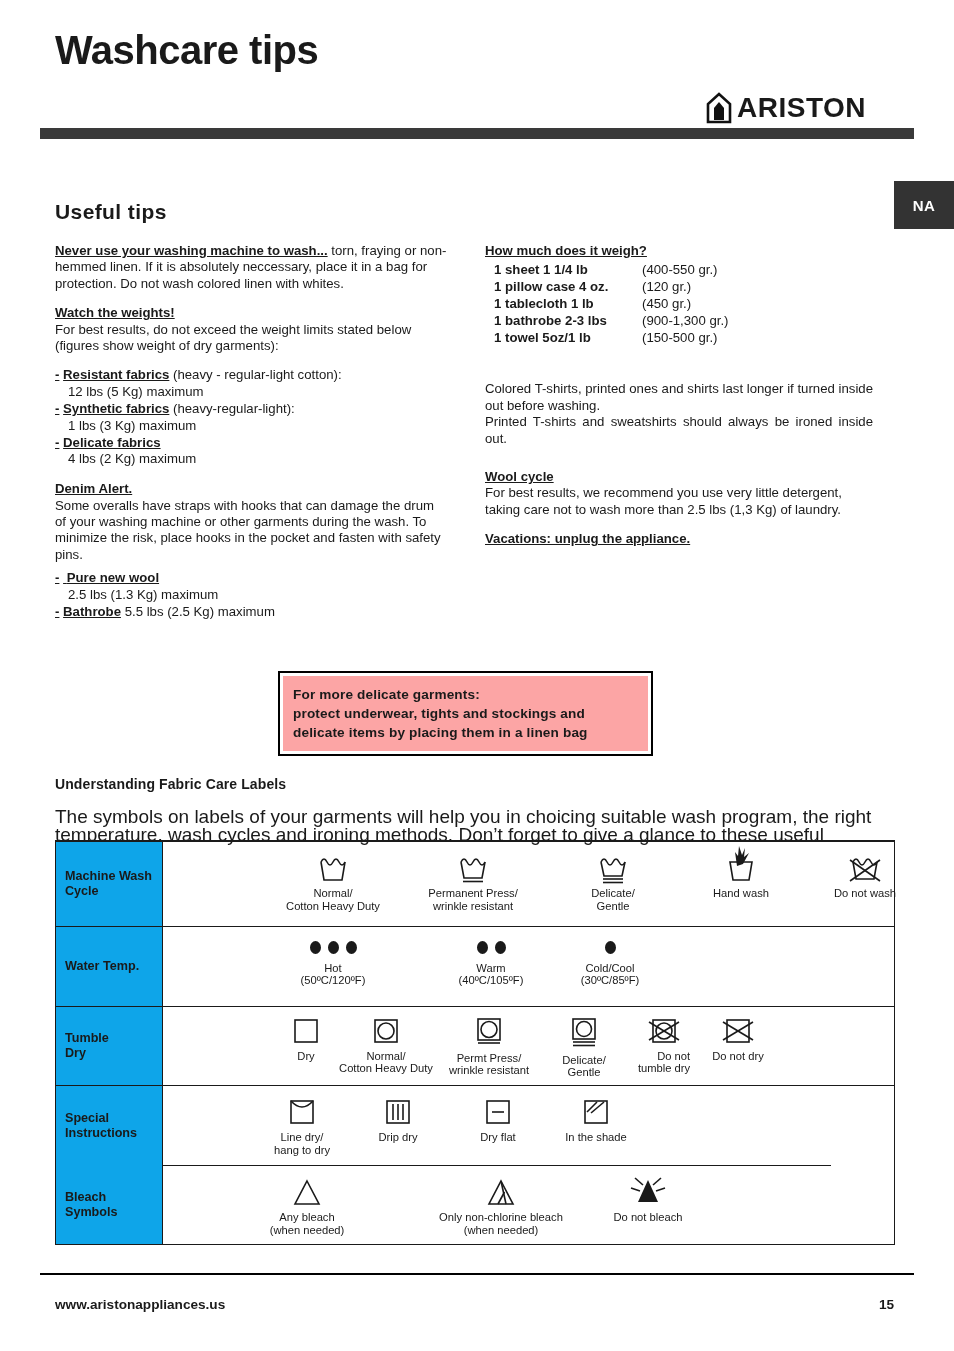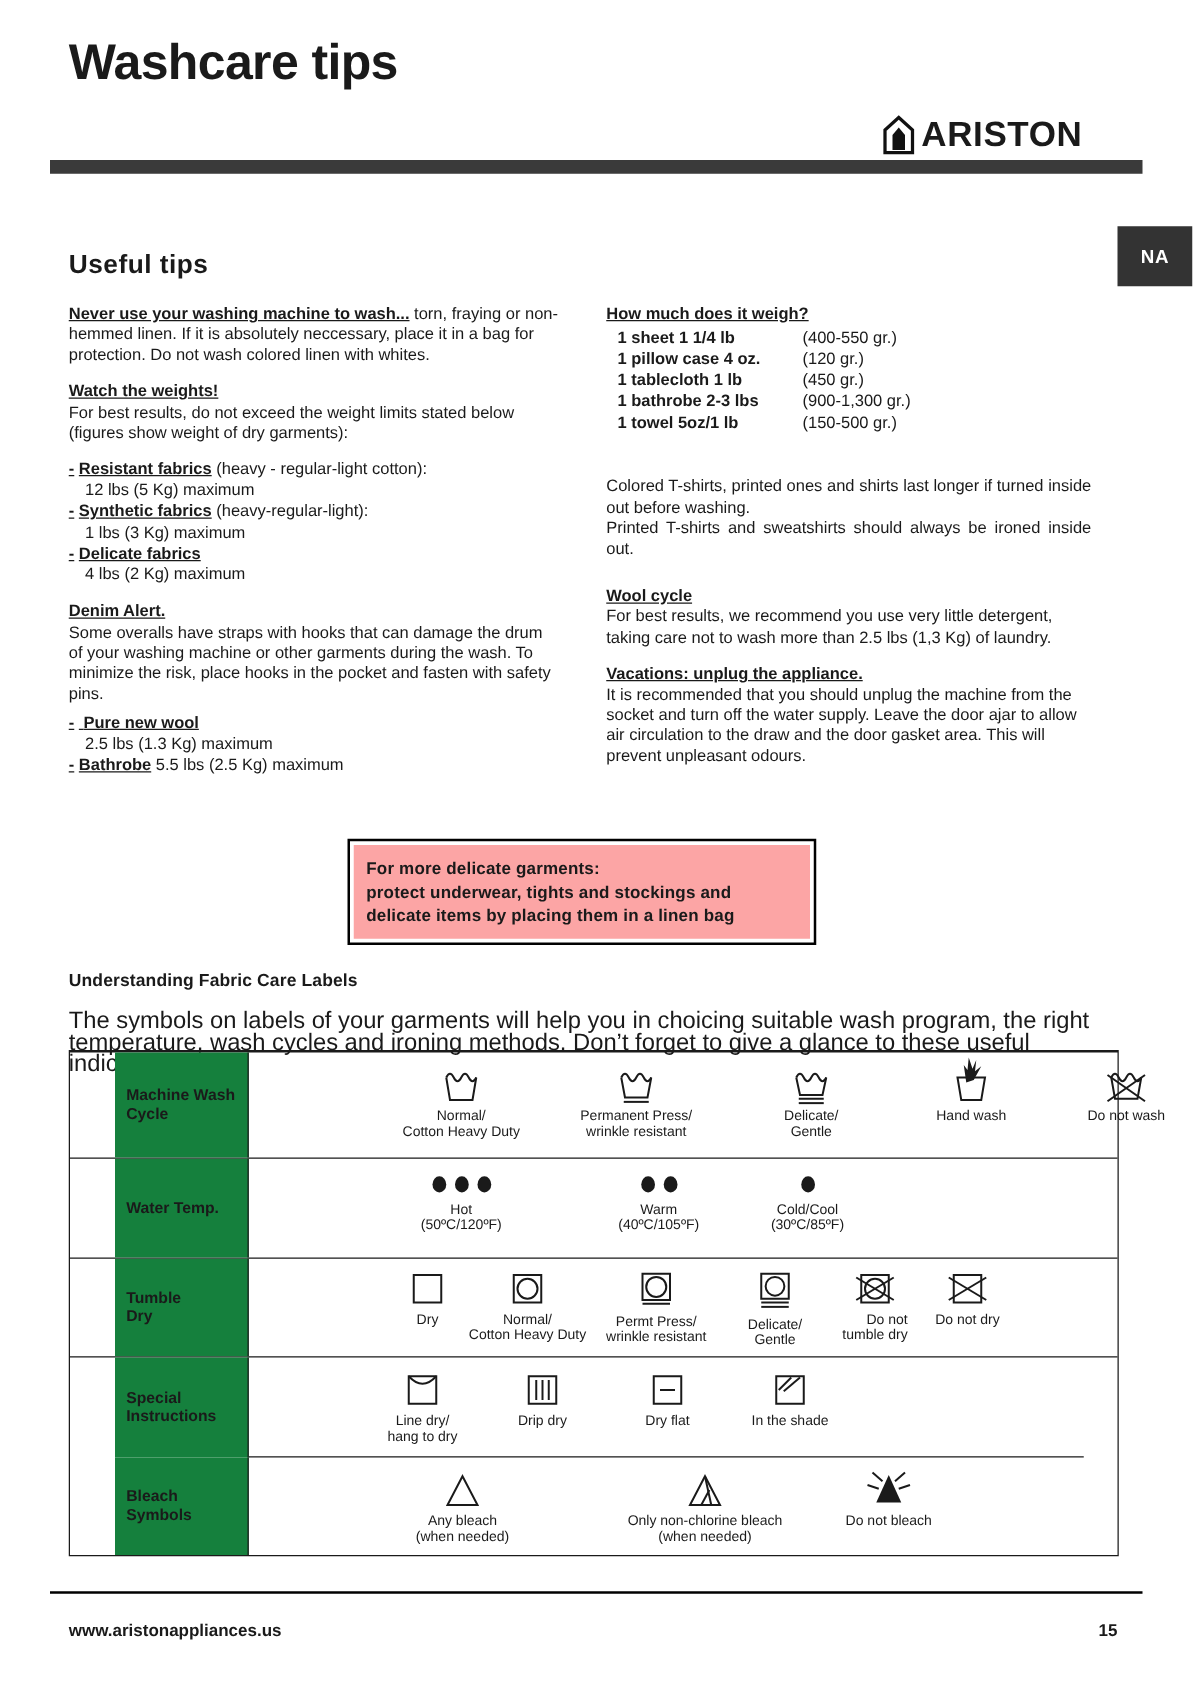--- a/index.html
+++ b/index.html
@@ -78,27 +78,27 @@
   .fabric-title { font-size:14px; font-weight:bold; letter-spacing:0.1px; }
   .fabric-desc  { font-size:19px; line-height:17.5px; margin-top:16px; }
 
   
   .care-table {
     position:absolute; left:55px; top:840px; width:840px; height:405px;
     border:1px solid #1a1a1a; border-top:2px solid #1a1a1a;
     display:flex; flex-direction:column;
   }
   .care-row { display:flex; border-bottom:1.5px solid #1a1a1a; }
-  .care-row:last-child { border-bottom:none;gap:27px; }
+  .care-row:last-child { border-bottom:none; }
   .row-label {
-    width:107px; flex:none; background:#15803d;
+    width:107px; flex:none; background:#0ea5e9;
     border-right:1px solid #1a1a1a;
     display:flex; align-items:center;
     padding:0 0 0 9px;
-    font-size:12.6px; font-weight:bold; line-height:15px;margin-left:36px;
+    font-size:12.6px; font-weight:bold; line-height:15px;
   }
   .row-cells { flex:1; position:relative; }
   .r-mw { height:85px; }
   .r-wt { height:80px; }
   .r-td { height:80px; }
   .r-si { height:80px; }
   .r-bs { height:78px; border-bottom:none; }
   .r-si { border-bottom:none; }
   .si-underline {
     position:absolute; left:0; bottom:0; width:668px; height:1.5px; background:#1a1a1a;
@@ -229,21 +229,20 @@
 Printed T-shirts and sweatshirts should always be ironed inside out.</p>
 
   <div class="spacer-md"></div>
 
   <p class="para b">Wool  cycle</p>
   <p class="para">For best results, we recommend you use very little detergent, taking care not to wash more than 2.5 lbs (1,3 Kg) of laundry.</p>
 
   <div class="spacer-sm"></div>
 
   <p class="para b">Vacations: unplug the appliance.</p>
-  <p class="para">It is recommended that you should unplug the machine from the socket and turn off the water supply. Leave the door ajar to allow air circulation to the draw and the door gasket area. This will prevent unpleasant odours.</p>
 </div>
 
 <div class="callout">
   <div class="callout-inner">
     <div class="callout-line">For more delicate garments:</div>
     <div class="callout-line">protect underwear, tights and stockings and</div>
     <div class="callout-line">delicate items by placing them in a linen bag</div>
   </div>
 </div>
 

